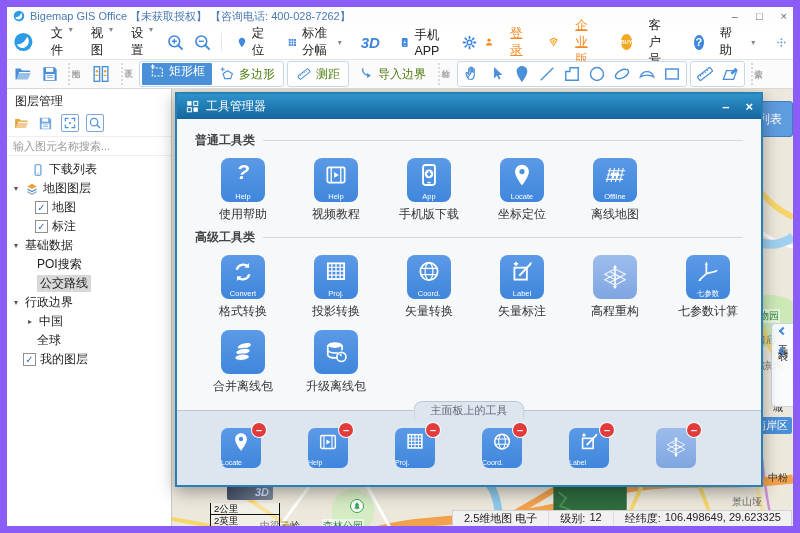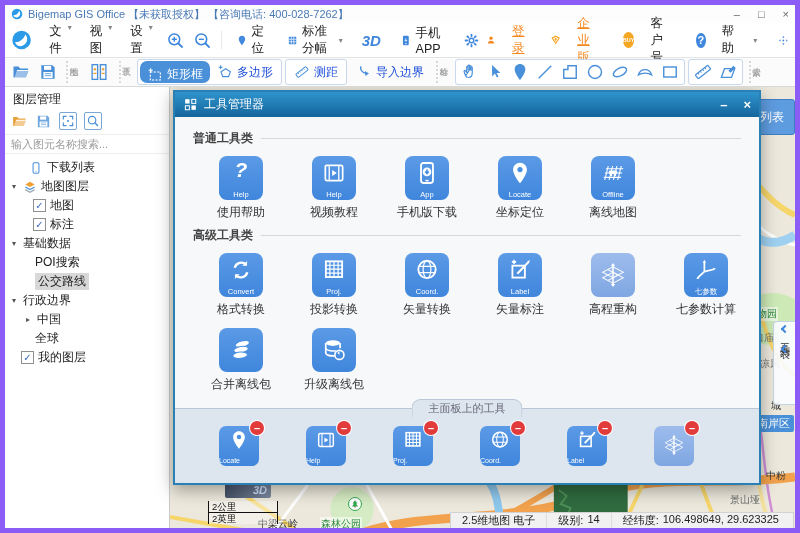--- a/index.html
+++ b/index.html
@@ -1,17 +1,17 @@
 <!DOCTYPE html>
 <html><head>
 <meta charset="utf-8">
 <style>
   *{margin:0;padding:0;box-sizing:border-box}
   body{font-family:"Liberation Sans","DejaVu Sans",sans-serif;background:#dfe6ee}
-  .stage{position:relative;width:800px;height:533px;background:#fff;border:5px solid #8b5cf6;overflow:hidden}
+  .stage{position:relative;width:800px;height:533px;background:#fff;border:7px solid #8b5cf6;overflow:hidden}
   .ic{display:block}
   
   .titlebar{height:18px;display:flex;align-items:center;gap:5px;padding:0 6px;background:#fdfdfd}
   .titlebar .logo-sm{width:12px;height:12px;color:#2b9be8}
   .win-title{font-size:11px;color:#4a7ab5;white-space:nowrap}
   .win-ctls{margin-left:auto;display:flex;gap:18px;color:#666;font-size:11px;line-height:1}
   .win-ctls span{cursor:default}
   
   .menubar{height:34px;display:flex;align-items:center;gap:4px;padding:0 6px;background:#fff}
   .logo{width:30px;height:30px;color:#2b9be8;margin-right:6px}
@@ -24,23 +24,23 @@
   .right-cluster{margin-left:auto;display:flex;align-items:center;gap:16px}
   .orange{color:#f5871f}
   .badge-buy{width:16px;height:16px;border-radius:50%;background:#f5a623;color:#fff;font-size:5.5px;font-weight:bold;display:flex;align-items:center;justify-content:center}
   .badge-q{width:15px;height:15px;border-radius:50%;background:#3f87dd;color:#fff;font-size:11px;font-weight:bold;display:flex;align-items:center;justify-content:center}
   
   .toolbar{height:30px;background:#fbfbfb;border-top:1px solid #e4e4e4;border-bottom:1px solid #d8d8d8;display:flex;align-items:center;padding:0 4px;gap:3px}
   .tbtn{display:flex;align-items:center;justify-content:center;padding:2px}
   .tbtn .i20{width:20px;height:20px;color:#4a90d9}
   .vlabel{writing-mode:vertical-rl;text-orientation:upright;font-size:8.5px;line-height:1;color:#999;border-left:2px dotted #d8d8d8;padding-left:2px;margin:0 3px;height:22px;display:flex;align-items:center}
   .grpbox{border:1px solid #c9d8ea;border-radius:3px;background:#fff;display:flex;align-items:center;height:26px;padding:0 2px;gap:1px}
-  .btn-blue{display:flex;align-items:flex-end;gap:4px;background:#4a90d9;color:#fff;border-radius:7px;height:22px;padding:0 7px;font-size:12px}
+  .btn-blue{display:flex;align-items:flex-start;gap:4px;background:#4a90d9;color:#fff;border-radius:1px;height:22px;padding:0 7px;font-size:12px}
   .btn-blue .i16{width:16px;height:16px;color:#fff}
-  .btn-plain{display:flex;align-items:center;gap:4px;color:#1d4ed8;height:22px;padding:0 6px;font-size:12px}
+  .btn-plain{display:flex;align-items:center;gap:4px;color:#4d7c0f;height:22px;padding:0 6px;font-size:12px}
   .btn-plain .i16{width:16px;height:16px;color:#4a90d9}
   
   .content{position:relative;height:451px;overflow:hidden}
   
   .map{position:absolute;left:165px;right:0;top:0;bottom:0;overflow:hidden;z-index:1}
   .map-svg{position:absolute;inset:0;width:100%;height:100%}
   .dl-btn{position:absolute;top:12px;right:0;width:70px;height:36px;background:#5e9ce0;border:1px solid #3f7ec4;border-radius:3px;color:#fff;font-size:12px;display:flex;align-items:center;justify-content:center;white-space:nowrap}
   .side-tab{position:absolute;right:0;top:234px;width:22px;height:84px;background:rgba(250,252,255,.93);border:1px solid #c5d4e4;border-right:none;border-radius:4px 0 0 4px;display:flex;flex-direction:column;align-items:center;padding:4px 0;gap:3px;z-index:2}
   .chev{width:6px;height:6px;border-left:2px solid #3f87dd;border-bottom:2px solid #3f87dd;transform:rotate(45deg)}
   .vtext{writing-mode:vertical-rl;text-orientation:upright;font-size:10px;color:#333;letter-spacing:2px;line-height:1}
@@ -826,21 +826,21 @@
     </div>
 
   </div>
 
   <div class="status">
     <span class="seg">
         <span>2.5维地图 电子</span>
       </span>
     <span class="seg">
         <span>级别:</span>
-        <span>14</span>
+        <span>12</span>
       </span>
     <span class="seg">
         <span>经纬度:</span>
         <span>106.498649, 29.623325</span>
       </span>
   </div>
 
 </div>
 
 </body></html>

